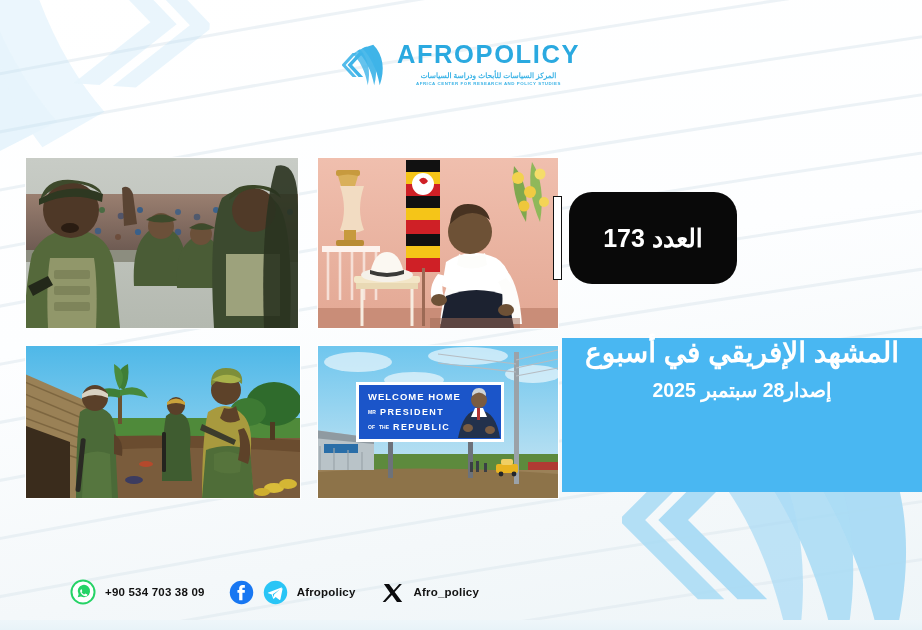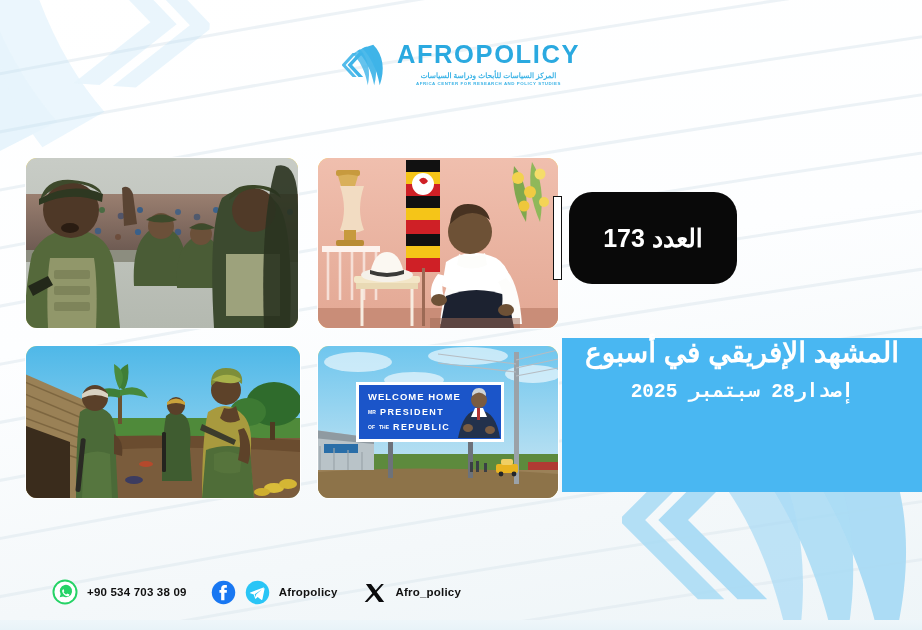--- a/index.html
+++ b/index.html
@@ -25,21 +25,21 @@
   #logo-text-block{ display:flex; flex-direction:column; align-items:flex-start; }
   #logo-wordmark{ font-size:25.5px; font-weight:bold; letter-spacing:1.6px; color:#2aa9e0;
     line-height:1; font-family:"Liberation Sans", sans-serif; }
   #logo-sub-ar{ font-size:7.4px; color:#3bb3e6; letter-spacing:.2px; margin-top:3px;
     direction:rtl; font-weight:bold; width:100%; text-align:center; }
   #logo-sub-en{ font-size:4.4px; color:#3bb3e6; letter-spacing:.55px; margin-top:1.5px;
     font-weight:bold; width:100%; text-align:center; }
 
   
   .photo{ position:absolute; z-index:3; background:#fde047; overflow:hidden;
-    box-shadow:0 0 0 1px rgba(255,255,255,.9);border-radius:11px; }
+    box-shadow:0 0 0 1px rgba(255,255,255,.9); }
   #photo-soldiers-parade{ left:26px;  top:158px; width:272px; height:170px; }
   #photo-president-seated{ left:318px; top:158px; width:240px; height:170px; }
   #photo-militia-village{ left:26px;  top:346px; width:274px; height:152px; }
   #photo-welcome-billboard{ left:318px; top:346px; width:240px; height:152px; }
   .photo svg{ display:block; width:100%; height:100%; }
 
   
   #issue-tick{ position:absolute; left:553px; top:196px; width:9px; height:84px;
     background:#ffffff; border:1.6px solid #111; z-index:6; }
   #issue-badge{ position:absolute; left:569px; top:192px; width:168px; height:92px;
@@ -49,25 +49,25 @@
     letter-spacing:0px; }
 
   
   #title-panel{ position:absolute; left:562px; top:338px; width:360px; height:154px;
     background:#49b7f2; z-index:5; direction:rtl;
     display:flex; flex-direction:column; align-items:center; justify-content:flex-start;
     padding-top:0; }
   #headline{ color:#ffffff; font-size:28px; font-weight:bold; line-height:1.1;
     text-align:center; white-space:nowrap; }
   #subheadline{ color:#ffffff; font-size:19.5px; font-weight:bold; margin-top:10px;
-    text-align:center; white-space:nowrap;font-family:Liberation Mono, monospace; }
+    text-align:center; white-space:nowrap; }
 
   
   #footer-bar{ position:absolute; left:0; bottom:0; width:922px; height:76px; z-index:6;
-    display:flex; align-items:center; padding-left:52px; gap:0; }
+    display:flex; align-items:center; padding-left:70px; gap:0; }
   .contact-group{ display:flex; align-items:center; gap:9px; }
   .contact-group + .contact-group{ margin-left:24px; }
   .contact-text{ font-size:11.5px; color:#111; font-weight:bold; letter-spacing:.2px; }
   .social-icon{ width:25px; height:25px; flex:0 0 auto; display:block; }
   .contact-icon{ width:26px; height:26px; flex:0 0 auto; display:block; }
 </style>
 </head>
 <body>
 
 <div id="bg-layer">

